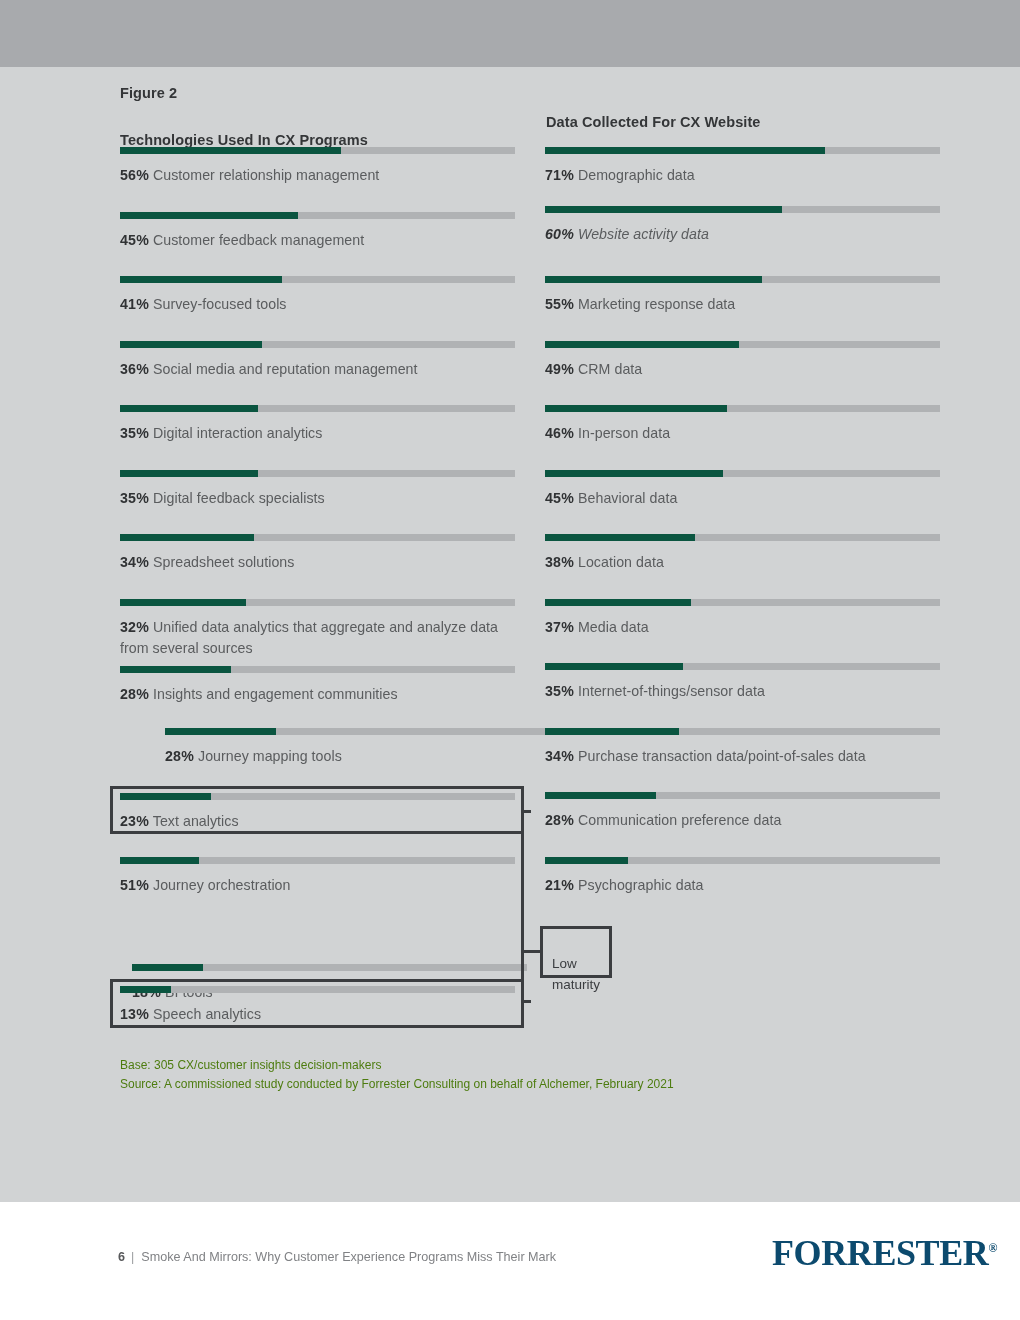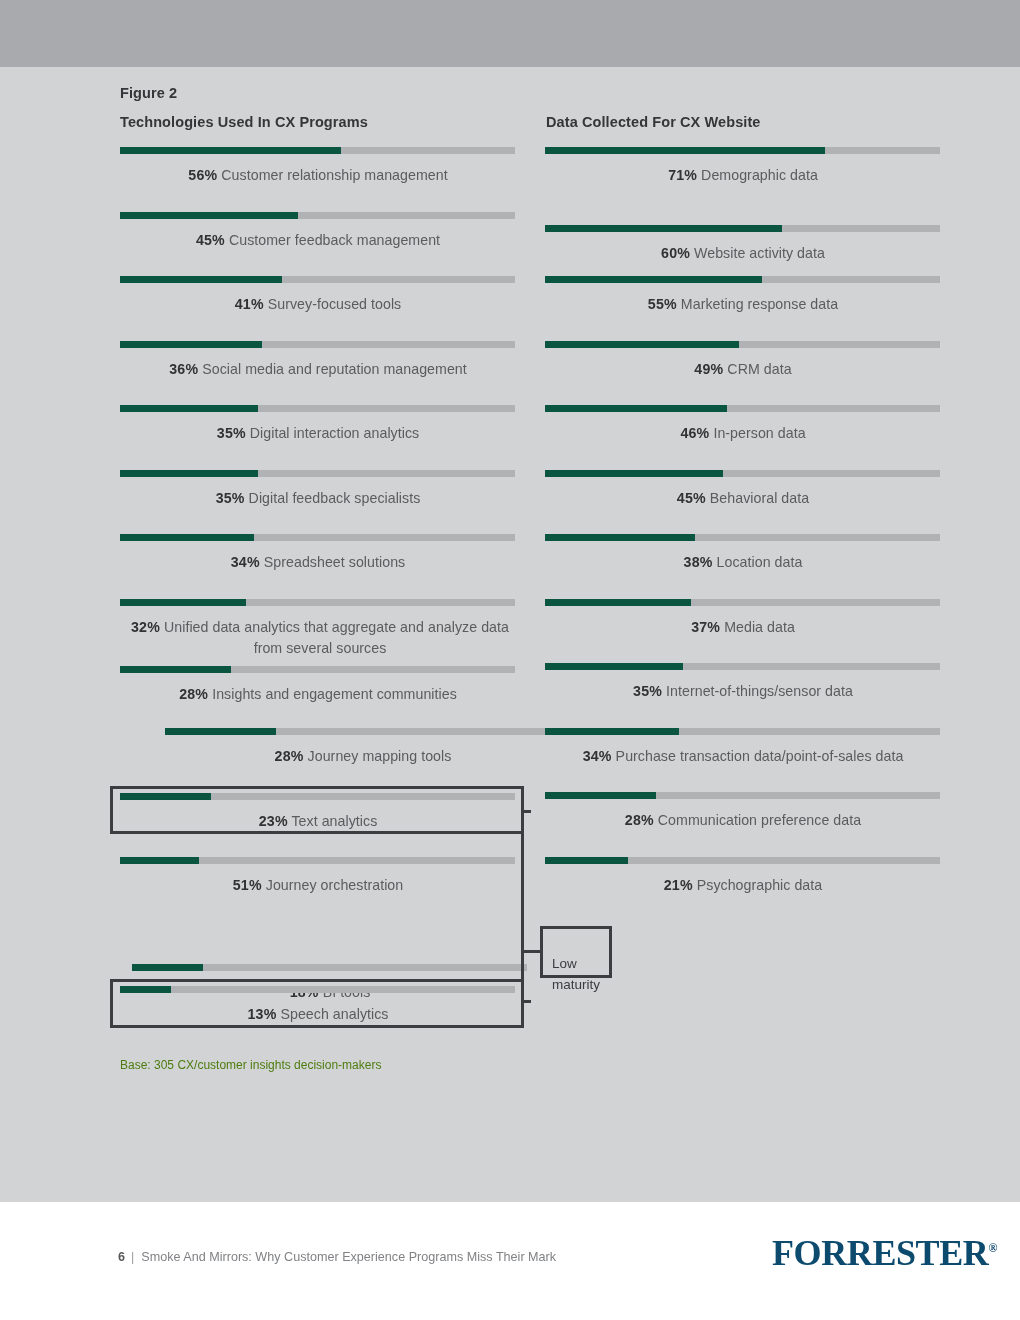--- a/index.html
+++ b/index.html
@@ -45,21 +45,21 @@
   }
 
   .col-title {
     position: absolute;
     top: 114px;
     font-size: 14.5px;
     font-weight: bold;
     color: #343638;
     letter-spacing: 0.1px;
   }
-  .col-title.left  { left: 120px; }
+  .col-title.left  { left: 120px; margin-top: 18px; }
   .col-title.right { left: 546px; }
 
   .chart-col {
     position: absolute;
     top: 140px;
     width: 396px;
   }
   .chart-col.left  { left: 120px; }
   .chart-col.right { left: 545px; }
 
@@ -80,21 +80,20 @@
     height: 7px;
     background: #0a5540;
   }
   .row-label {
     margin-top: 11px;
     font-size: 14.2px;
     color: #5a5c5e;
     line-height: 21px;
     letter-spacing: 0.05px;
     white-space: nowrap;
-    text-align: center;
   }
   .row-label.wrap { white-space: normal; width: 400px; }
   .row-label .pct {
     font-weight: bold;
     color: #303234;
     letter-spacing: 0.2px;
   }
 
   
   .callout-box {
@@ -308,21 +307,21 @@
         <div class="row-label"><span class="pct">13%</span><span> Speech analytics</span></div>
       </div>
     </div>
   <div class="chart-col right" id="col-right">
       <div class="row" style="top: 7px;">
         <div class="bar-track">
           <div class="bar-fill" style="width: 280.4px; background: rgb(10, 85, 64);"></div>
         </div>
         <div class="row-label"><span class="pct">71%</span><span> Demographic data</span></div>
       </div>
-      <div class="row" style="top: 85px;">
+      <div class="row" style="top: 66px; font-style: italic;">
         <div class="bar-track">
           <div class="bar-fill" style="width: 237px; background: rgb(10, 85, 64);"></div>
         </div>
         <div class="row-label"><span class="pct">60%</span><span> Website activity data</span></div>
       </div>
       <div class="row" style="top: 136px;">
         <div class="bar-track">
           <div class="bar-fill" style="width: 217.3px; background: rgb(10, 85, 64);"></div>
         </div>
         <div class="row-label"><span class="pct">55%</span><span> Marketing response data</span></div>
@@ -390,20 +389,21 @@
   <div class="bracket-line" id="bracket-stub-bottom"></div>
   <div class="bracket-line" id="bracket-stub-mid"></div>
 
   <div id="low-maturity-box">
     <div>Low</div>
     <div>maturity</div>
   </div>
 
   <div class="footnotes">
     <div>Base: 305 CX/customer insights decision-makers</div>
+    <div>Source: A commissioned study conducted by Forrester Consulting on behalf of Alchemer, February 2021</div>
   </div>
 
   <div class="page-footer">
     <div class="footer-text">
       <span class="pagenum">6</span><span class="sep">|</span><span>Smoke And Mirrors: Why Customer Experience Programs Miss Their Mark</span>
     </div>
   </div>
 
   <div class="logo">
     <span>FORRESTER</span><span class="reg">®</span>

